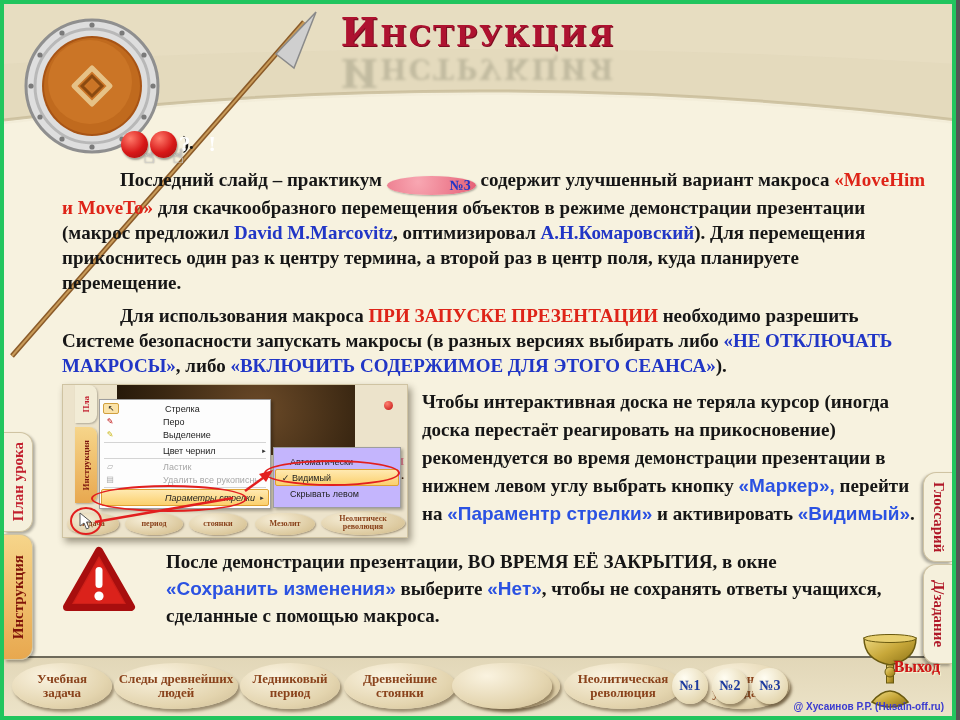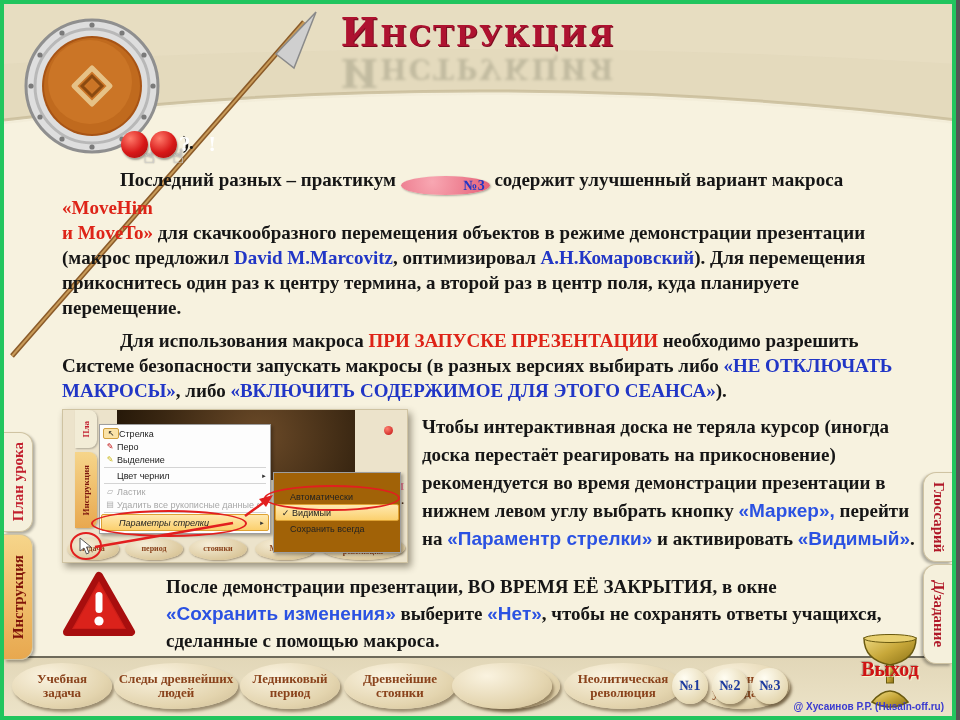--- a/index.html
+++ b/index.html
@@ -64,28 +64,28 @@
   .shot-tab span { writing-mode:vertical-rl; transform:rotate(180deg); font-weight:bold;
     font-family:"Liberation Serif", serif; }
   .shot-tab.t1 { left:12px; top:0; width:22px; height:38px; background:#f2ecd6; color:#c22030; font-size:9px; }
   .shot-tab.t2 { left:12px; top:42px; width:22px; height:76px; background:linear-gradient(#f6d58a,#e8a84f); color:#7c150d; font-size:9px; }
   .menu {
     position:absolute; left:36px; top:14px; width:170px; background:#fdfdfd;
     border:1px solid #9e9e9e; box-shadow:2px 2px 3px rgba(0,0,0,.3); padding:2px 0; z-index:3;
   }
   .mrow { display:flex; align-items:center; height:13px; font-size:9px; color:#222; padding:0 3px; }
   .mrow .mi { width:14px; text-align:center; font-size:8px; flex:0 0 14px; }
-  .mrow .ml { flex:1; white-space:nowrap; overflow:hidden; }
+  .mrow .ml { flex:1; white-space:nowrap; overflow:hidden;padding-left:46px; }
   .mrow .ma { flex:0 0 8px; font-size:6px; color:#333; text-align:right; }
   .mrow.dis { color:#a8a8a8; }
   .mrow.hl { height:15px; background:linear-gradient(#ffe9b0,#fbd06e); border:1px solid #dfa233; border-radius:2px; margin:0 1px;font-style:italic; }
   .msep { height:1px; background:#d4d4d4; margin:1px 4px; }
   .submenu {
-    position:absolute; left:210px; top:62px; width:126px; background:#a16207;
-    border:1px solid #9e9e9e; box-shadow:2px 2px 3px rgba(0,0,0,.3); padding:16px 0; z-index:4;
+    position:absolute; left:210px; top:62px; width:126px; background:#c4b5fd;
+    border:1px solid #9e9e9e; box-shadow:2px 2px 3px rgba(0,0,0,.3); padding:6px 0; z-index:4;
   }
   .srow { display:flex; align-items:center; height:15px; font-size:9px; color:#222; padding:0 3px; }
   .srow .mi { width:13px; flex:0 0 13px; text-align:center; font-size:9px; }
   .srow.hl { background:linear-gradient(#ffe9b0,#fbd06e); border:1px solid #dfa233; border-radius:2px; margin:0 1px; }
   .ellipse { position:absolute; border:2px solid #e21f1f; border-radius:50%; z-index:6; }
   .e1 { left:28px; top:100px; width:152px; height:23px; }
   .e2 { left:201px; top:75px; width:132px; height:22px; }
   .hand-circ { position:absolute; left:7px; top:122px; width:28px; height:24px; border:2px solid #e21f1f;
     border-radius:50%; z-index:6; display:flex; align-items:center; justify-content:center; }
   .shot-oval { position:absolute; bottom:2px; border-radius:50%; z-index:1;
@@ -121,22 +121,22 @@
   .b2 { left:110px; width:124px; }
   .b3 { left:236px; width:100px; }
   .b4 { left:340px; width:112px;text-align:center; }
   .b5 { left:456px; width:100px; }
   .nav-num { position:absolute; top:10px; width:36px; height:36px; border-radius:50%;
     background:radial-gradient(circle at 35% 28%, #fffdf2, #e6d9b4 70%, #cfbe96);
     box-shadow:2px 3px 3px rgba(80,60,30,.5); display:flex; align-items:center; justify-content:center;
     color:#1d3a9e; font-weight:bold; font-size:14px; cursor:pointer; }
   .exit { position:absolute; right:12px; top:628px; width:100px; height:82px; z-index:9; cursor:pointer; }
   .exit svg { position:absolute; left:18px; top:0; }
-  .exit .exit-label { position:absolute; left:0; right:0; top:26px; text-align:center;
-    font-size:20px; font-weight:bold; color:#cf1313; font-family:"Liberation Serif", serif;
+  .exit .exit-label { position:absolute; left:0; right:0; top:26px; text-align:right;
+    font-size:16px; font-weight:bold; color:#cf1313; font-family:"Liberation Serif", serif;
     text-shadow:1px 1px 1px rgba(255,255,220,.8), -1px -1px 1px rgba(60,0,0,.3); }
   .credit { position:absolute; right:8px; top:697px; font-family:"Liberation Sans", sans-serif;
     font-size:10px; font-weight:bold; color:#3a3ad0; z-index:9; }
 </style>
 </head>
 <body>
 
 <div class="stage">
 
   <svg class="banner" width="952" height="135" viewBox="0 0 952 135">
@@ -172,21 +172,21 @@
     <circle cx="88" cy="82" r="48" fill="#c06a1e"></circle>
     <circle cx="86" cy="78" r="42" fill="#cd7828" opacity="0.8"></circle>
     <path d="M70,82 L88,64 L106,82 L88,100 Z" fill="none" stroke="#e6c287" stroke-width="5" stroke-linejoin="round"></path>
     <path d="M78,82 L88,72 L98,82 L88,92 Z" fill="none" stroke="#8a4a10" stroke-width="3"></path>
   </svg>
 
   <div class="content">
 
     <div class="ptext indent p1"><span class="hand-badge"><span class="ball">?</span><span class="hand">☝</span></span><span class="hand-badge"><span class="ball">!</span><span class="hand">☝</span></span><span> ).</span></div>
 
-    <div class="ptext indent p2"><span>Последний разных – практикум </span><span class="num-badge">№3</span><span> содержит улучшенный вариант макроса </span><span class="red-accent">«MoveHim
+    <div class="ptext indent p2"><span>Последний слайд – практикум </span><span class="num-badge">№3</span><span> содержит улучшенный вариант макроса </span><span class="red-accent">«MoveHim
 и MoveTo»</span><span> для скачкообразного перемещения объектов в режиме демонстрации презентации
 (макрос предложил </span><span class="blue-serif">David M.Marcovitz</span><span>, оптимизировал </span><span class="blue-serif">А.Н.Комаровский</span><span>). Для перемещения
 прикоснитесь один раз к центру термина, а второй раз в центр поля, куда планируете
 перемещение.</span></div>
 
     <div class="ptext indent p3"><span>Для использования макроса </span><span class="red-accent">ПРИ ЗАПУСКЕ ПРЕЗЕНТАЦИИ</span><span> необходимо разрешить
 Системе безопасности запускать макросы (в разных версиях выбирать либо </span><span class="blue-serif">«НЕ ОТКЛЮЧАТЬ
 МАКРОСЫ»</span><span>, либо </span><span class="blue-serif">«ВКЛЮЧИТЬ СОДЕРЖИМОЕ ДЛЯ ЭТОГО СЕАНСА»</span><span>).</span></div>
 
     <div class="media-row">
@@ -254,21 +254,21 @@
           <div class="srow">
               <span class="mi"></span>
               <span class="ml">Автоматически</span>
             </div>
           <div class="srow hl">
               <span class="mi">✓</span>
               <span class="ml">Видимый</span>
             </div>
           <div class="srow">
               <span class="mi"></span>
-              <span class="ml">Сохранить всегда</span>
+              <span class="ml">Скрывать левом</span>
             </div>
         </div>
 
         <div class="ellipse e1"></div>
         <div class="ellipse e2"></div>
         <div class="hand-circ">
           <svg width="16" height="18" viewBox="0 0 16 18">
             <polygon points="2,1 2,14 6,11 8.5,17 11,15.8 8.5,10 13,10" fill="#fff" stroke="#555" stroke-width="1"></polygon>
           </svg>
         </div>

